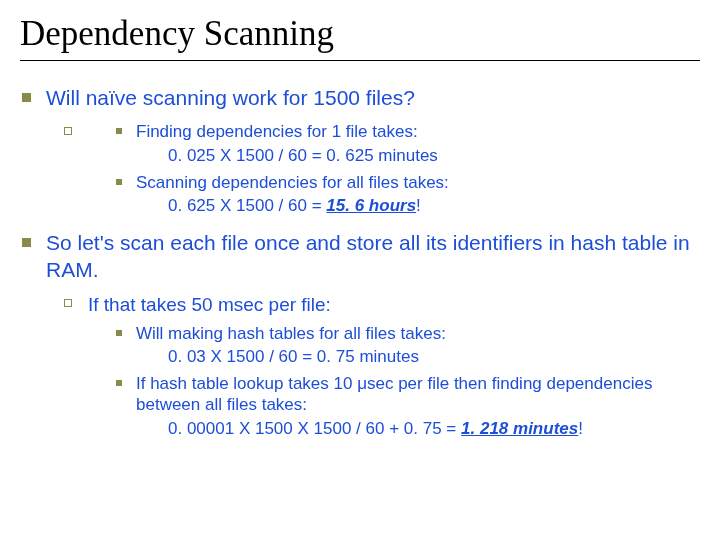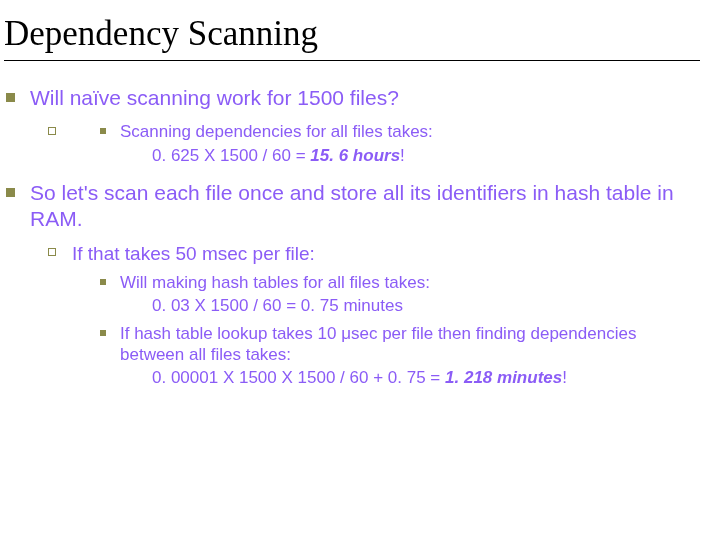--- a/index.html
+++ b/index.html
@@ -8,34 +8,34 @@
     width: 720px;
     height: 540px;
     background: #fff;
     font-family: "Times New Roman", Times, serif;
     color: #000;
   }
   .slide {
     box-sizing: border-box;
     width: 720px;
     height: 540px;
-    padding: 10px 20px 10px 4px;
+    padding: 10px 20px 10px 20px;
     position: relative;
   }
   .title {
     font-size: 35px;
     font-weight: normal;
     margin: 4px 0 4px 0;
     padding-bottom: 6px;
     border-bottom: 1.5px solid #000;
   }
   .body {
     font-family: Arial, Helvetica, sans-serif;
     font-size: 21px;
-    color: #8b5cf6;
+    color: #1d4ed8;
     margin-top: 24px;
   }
   .lvl1, .lvl2, .lvl3, .lvl4 {
     list-style: none;
     margin: 0;
     padding: 0;
   }
   .lvl1 > li {
     position: relative;
     padding-left: 26px;
@@ -94,34 +94,40 @@
   }
   .lvl4 {
     font-size: 17px;
   }
   .lvl4 > li {
     padding-left: 58px;
     margin-left: 22px;
     line-height: 1.25;
     list-style: none;
   }
-  .bolditalic { font-style: italic; font-weight: bold; }
+  .bolditalic { font-style: italic; font-weight: bold; text-decoration: underline; }
 </style>
 </head>
 <body>
 
 <div class="slide">
   <div class="title">Dependency Scanning</div>
 
   <div class="body">
     <ul class="lvl1">
       <li>
         <span>Will naïve scanning work for 1500 files?</span>
         <ul class="lvl2">
           <li>
+            <ul class="lvl3">
+              <li><span>Finding dependencies for 1 file takes:</span></li>
+            </ul>
+            <ul class="lvl4">
+              <li>0. 025 X 1500 / 60 = 0. 625 minutes</li>
+            </ul>
             <ul class="lvl3">
               <li><span>Scanning dependencies for all files takes:</span></li>
             </ul>
             <ul class="lvl4">
               <li><span>0. 625 X 1500 / 60 = </span><span class="bolditalic">15. 6 hours</span><span>!</span></li>
             </ul>
           </li>
         </ul>
       </li>
 

